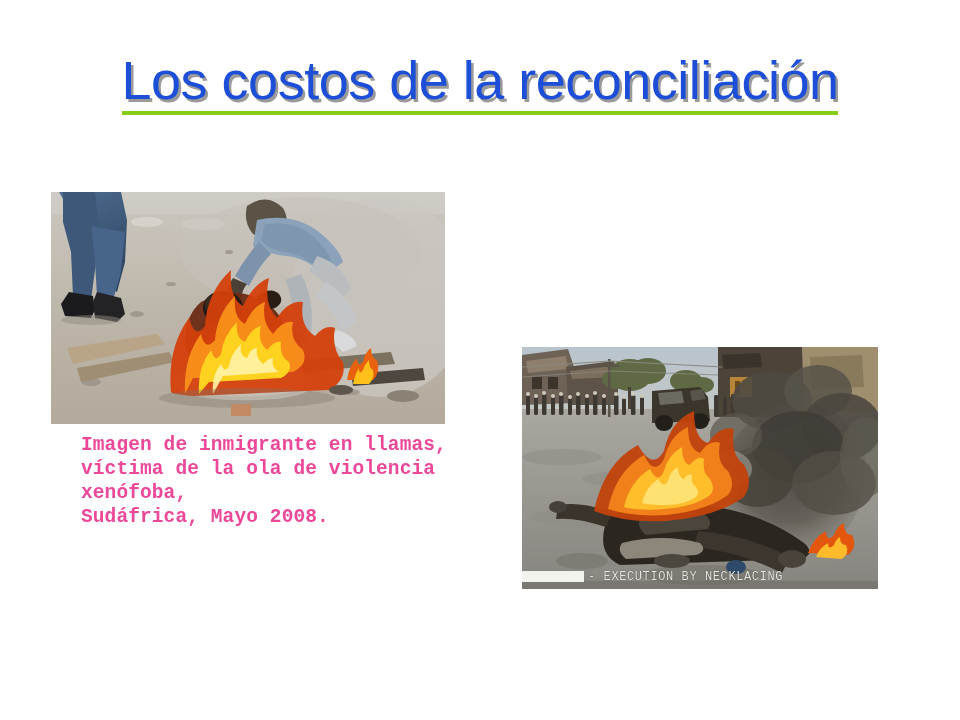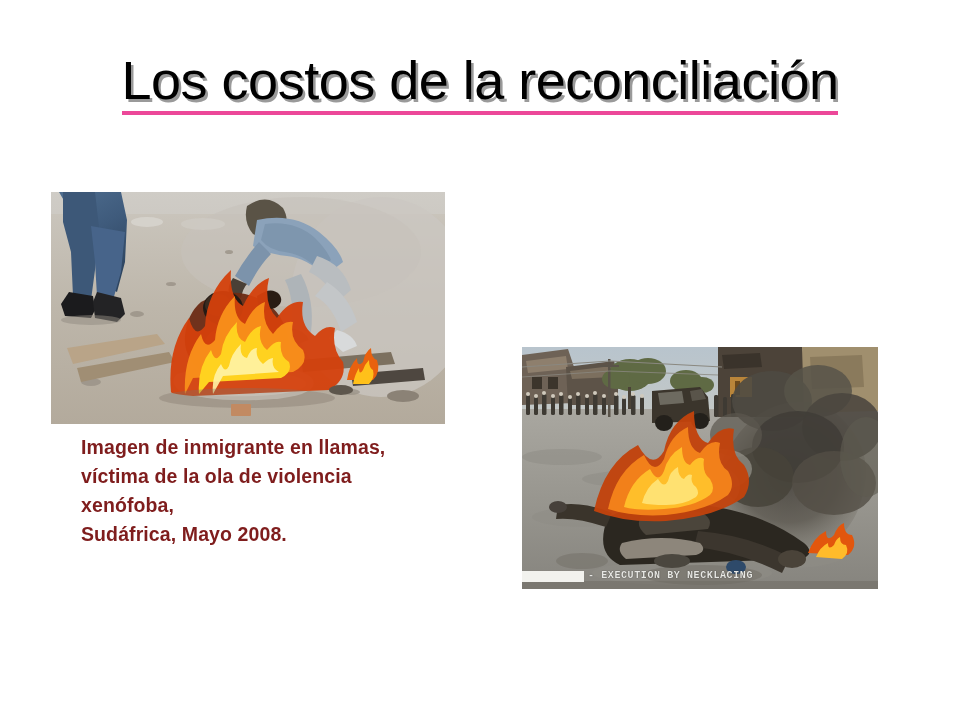--- a/index.html
+++ b/index.html
@@ -30,36 +30,36 @@
     top: 52px;
     width: 960px;
     text-align: center;
   }
   .slide-title {
     display: inline-block;
     font-family: "Liberation Sans", sans-serif;
     font-size: 54px;
     font-weight: 400;
     letter-spacing: -0.5px;
-    color: #000000;
+    color: #1d4ed8;
     text-shadow: 2.5px 2.5px 0 #9a9a9a;
-    border-bottom: 4px solid #ec4899;
+    border-bottom: 4px solid #84cc16;
     padding-bottom: 2px;
     line-height: 1.06;
     white-space: nowrap;
   }
 
   
   .caption {
     position: absolute;
-    font-family: Liberation Sans, sans-serif;
+    font-family: Liberation Mono, monospace;
     font-size: 19.5px;
     font-weight: bold;
-    color: #7f1d1d;
-    line-height: 29px;
+    color: #ec4899;
+    line-height: 24px;
     white-space: pre-line;
     letter-spacing: 0.1px;
   }
   .caption-left  { left: 81px;  top: 433px; width: 400px; }
   .caption-right { left: 526px; top: 609px; width: 400px; }
 
   
   .photo {
     position: absolute;
     overflow: hidden;
@@ -93,26 +93,25 @@
     top: 0;
     width: 62px;
     height: 11px;
     background: #f2f2ee;
   }
   .nk-text {
     position: absolute;
     left: 66px;
     top: -1px;
     font-family: "Liberation Mono", monospace;
-    font-size: 10px;
+    font-size: 12px;
     letter-spacing: 0.6px;
     color: #e8e8e4;
     text-shadow: 0 0 1px rgba(0,0,0,.8);
     white-space: nowrap;
-    font-weight: bold;
   }
 </style>
 </head>
 <body>
 
 <div class="slide">
 
   <div class="title-wrap">
     <div class="slide-title">Los costos de la reconciliación</div>
   </div>

